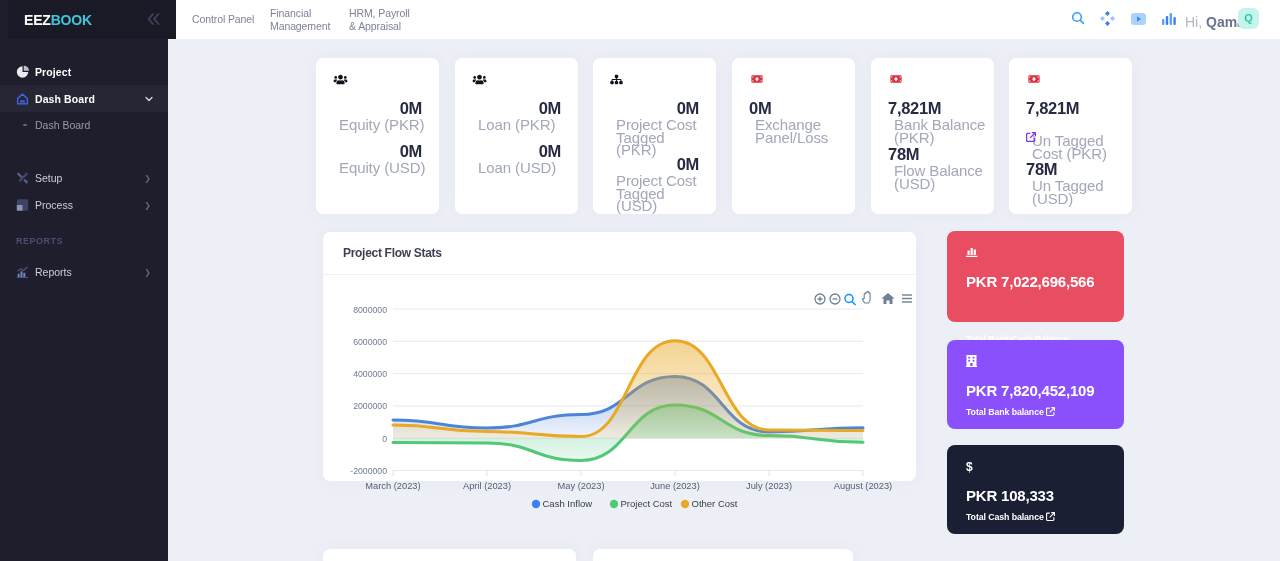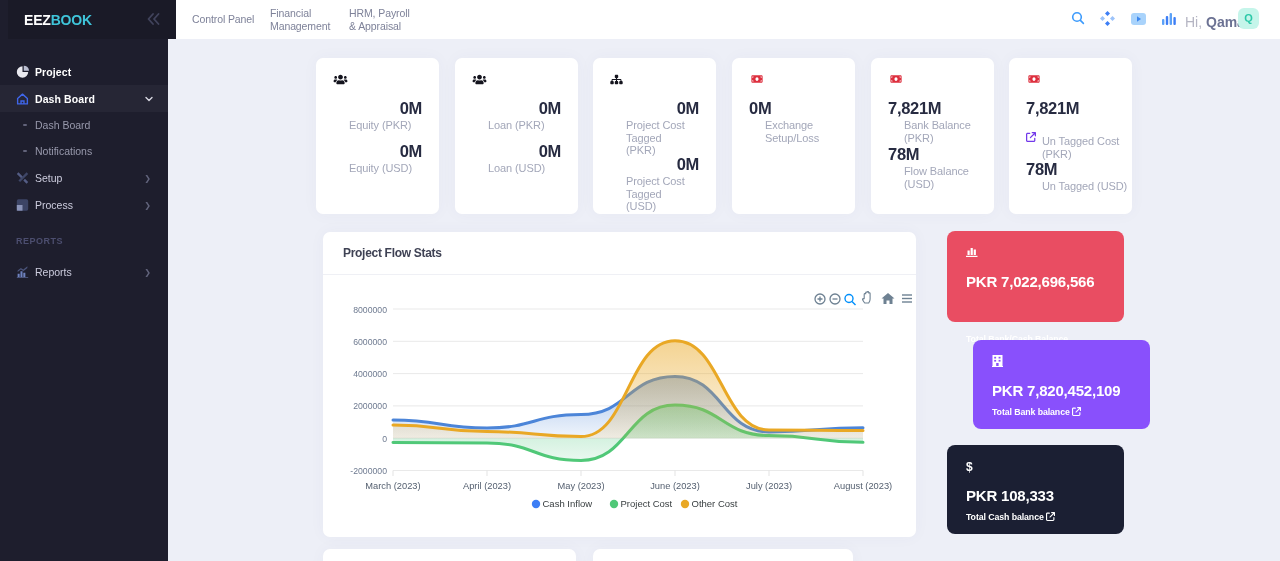--- a/index.html
+++ b/index.html
@@ -24,21 +24,21 @@
 
 #hdr { position:absolute; left:168px; top:0; width:1112px; height:39px; background:#fff; z-index:5; }
 .tab { position:absolute; font-size:10.5px; color:#7e8299; line-height:12.5px; letter-spacing:-0.1px; }
 
 .card { position:absolute; background:#fff; border-radius:7px; box-shadow:0 0 16px rgba(76,87,125,0.04); }
 .scard { top:58px; width:123px; height:156px; }
 .scard .icon { position:absolute; left:17px; top:16px; }
 .scard .val { position:absolute; font-size:16.5px; font-weight:bold; color:#272b41; letter-spacing:-0.3px; }
 .scard .val.r { right:17px; text-align:right; }
 .scard .val.l { left:17px; }
-.scard .lab { position:absolute; left:17px; font-size:11px; color:#a3a7b9; line-height:12.5px; letter-spacing:-0.1px;padding-left:16px; }
+.scard .lab { position:absolute; left:7px; font-size:15px; color:#a3a7b9; line-height:12.5px; letter-spacing:-0.1px;padding-left:16px; }
 
 .ccard { position:absolute; left:947px; width:177px; border-radius:8px; color:#fff; }
 .ccard .cic { position:absolute; left:19px; top:15px; }
 .ccard .cval { position:absolute; left:19px; font-size:15px; font-weight:bold; letter-spacing:-0.2px; }
 .ccard .clab { position:absolute; left:19px; font-size:8.8px; font-weight:bold; letter-spacing:-0.1px; }
 </style>
 </head>
 <body>
 
 <div id="aside">
@@ -64,24 +64,20 @@
         <path fill="none" stroke="#3f66ea" stroke-width="1.7" d="M6.2 14v-3.6h3.6V14"></path>
       </svg>
     <div class="tx b">Dash Board</div>
     <svg style="position:absolute; right:15px; top:11px;" width="8" height="6" viewBox="0 0 8 6">
         <path d="M1 1.5 4 4.5 7 1.5" fill="none" stroke="#d8d8e2" stroke-width="1.4" stroke-linecap="round" stroke-linejoin="round"></path>
       </svg>
   </div>
   <div class="sub" style="top:112px;">
       <div class="dot"></div>
       <div class="tx">Dash Board</div>
-    </div>
-  <div class="sub" style="top:138px;">
-      <div class="dot"></div>
-      <div class="tx">Notifications</div>
     </div>
   <div class="mi" style="top:164px;">
     <svg class="ic" viewBox="0 0 16 16">
         <path fill="#545d85" d="M1 3l2-2 4 4 2 2-2 2zM9 11l2-2 4 4-2 2z"></path>
         <path fill="#3f4768" d="M13 1l2 2-10 10-2-2z"></path>
       </svg>
     <div class="tx">Setup</div>
     <div class="chev">❯</div>
   </div>
   <div class="mi" style="top:191px;">
@@ -161,21 +157,21 @@
   <div class="val r" style="top:41px;">0M</div>
   <div class="lab" style="top:61px;">Project Cost Tagged<br>(PKR)</div>
   <div class="val r" style="top:97px;">0M</div>
   <div class="lab" style="top:117px;">Project Cost Tagged<br>(USD)</div>
 </div>
 <div class="card scard" style="left:732px;" id="sc4">
   <svg class="icon" width="16" height="10" viewBox="0 0 576 512">
       <path fill="#dd2f3e" d="M64 64C28.7 64 0 92.7 0 128v256c0 35.3 28.7 64 64 64h448c35.3 0 64-28.7 64-64V128c0-35.3-28.7-64-64-64H64zm48 64c0 35.3-28.7 64-64 64v-64h64zm-64 192c35.3 0 64 28.7 64 64H48v-64zm416 64c0-35.3 28.7-64 64-64v64h-64zm64-192c-35.3 0-64-28.7-64-64h64v64zM288 160c44.2 0 80 43 80 96s-35.8 96-80 96-80-43-80-96 35.8-96 80-96z"></path>
     </svg>
   <div class="val l" style="top:41px;">0M</div>
-  <div class="lab" style="top:61px;">Exchange Setup/Loss</div>
+  <div class="lab" style="top:61px;">Exchange Panel/Loss</div>
 </div>
 <div class="card scard" style="left:871px;" id="sc5">
   <svg class="icon" width="16" height="10" viewBox="0 0 576 512">
       <path fill="#dd2f3e" d="M64 64C28.7 64 0 92.7 0 128v256c0 35.3 28.7 64 64 64h448c35.3 0 64-28.7 64-64V128c0-35.3-28.7-64-64-64H64zm48 64c0 35.3-28.7 64-64 64v-64h64zm-64 192c35.3 0 64 28.7 64 64H48v-64zm416 64c0-35.3 28.7-64 64-64v64h-64zm64-192c-35.3 0-64-28.7-64-64h64v64zM288 160c44.2 0 80 43 80 96s-35.8 96-80 96-80-43-80-96 35.8-96 80-96z"></path>
     </svg>
   <div class="val l" style="top:41px;">7,821M</div>
   <div class="lab" style="top:61px;">Bank Balance (PKR)</div>
   <div class="val l" style="top:87px;">78M</div>
   <div class="lab" style="top:107px;">Flow Balance (USD)</div>
 </div>
@@ -185,21 +181,21 @@
     </svg>
   <div class="val l" style="top:41px;">7,821M</div>
   <div class="lab" style="top:61px;margin-top:16px;">Un Tagged Cost (PKR)</div>
   <svg class="abs" style="left:17px; top:74px;" width="10" height="10" viewBox="0 0 512 512">
       <path fill="#7239ea" d="M320 0h160c17.7 0 32 14.3 32 32v160c0 17.7-14.3 32-32 32s-32-14.3-32-32V109.3L246.6 310.6c-12.5 12.5-32.8 12.5-45.3 0s-12.5-32.8 0-45.3L402.7 64H320c-17.7 0-32-14.3-32-32s14.3-32 32-32zM80 32h112c17.7 0 32 14.3 32 32s-14.3 32-32 32H80c-8.8 0-16 7.2-16 16v320c0 8.8 7.2 16 16 16h320c8.8 0 16-7.2 16-16V320c0-17.7 14.3-32 32-32s32 14.3 32 32v112c0 44.2-35.8 80-80 80H80c-44.2 0-80-35.8-80-80V112C0 67.8 35.8 32 80 32z"></path>
     </svg>
   <div class="val l" style="top:102px;">78M</div>
   <div class="lab" style="top:122px;">Un Tagged (USD)</div>
 </div>
 
-<div class="card" id="chart" style="left:323px; top:232px; width:593px; height:305px;text-decoration:underline;">
+<div class="card" id="chart" style="left:323px; top:232px; width:593px; height:249px;text-decoration:underline;">
   <div style="position:absolute; left:0; top:0; width:593px; height:43px; border-bottom:1px solid #eff0f5;"></div>
   <div style="position:absolute; left:20px; top:14px; font-size:12px; font-weight:bold; color:#3f4254; letter-spacing:-0.3px;">Project Flow Stats</div>
   <svg style="position:absolute; left:0; top:50px;" width="593" height="255" viewBox="0 0 593 255">
     <defs>
       <linearGradient id="gb" x1="0" y1="0" x2="0" y2="1">
         <stop offset="0" stop-color="#4c85d8" stop-opacity="0.5"></stop>
         <stop offset="1" stop-color="#4c85d8" stop-opacity="0.08"></stop>
       </linearGradient>
       <linearGradient id="gg" x1="0" y1="0" x2="0" y2="1">
         <stop offset="0" stop-color="#55ca84" stop-opacity="0.45"></stop>
@@ -287,21 +283,21 @@
       <g fill="#fff">
         <rect x="1.5" y="4.5" width="2.2" height="4.5"></rect>
         <rect x="4.6" y="2" width="2.2" height="7"></rect>
         <rect x="7.7" y="3.5" width="2.2" height="5.5"></rect>
         <rect x="0" y="9.8" width="11.5" height="1.2"></rect>
       </g>
     </svg>
   <div class="cval" style="top:42px;">PKR 7,022,696,566</div>
   <div class="clab" style="top:55px;margin-top:48px;">Total Bank/Cash Balance</div>
 </div>
-<div class="ccard" id="cc2" style="top:340px; height:89px; background:#8950fc;margin-left:26px;">
+<div class="ccard" id="cc2" style="top:340px; height:89px; background:#8950fc;">
   <svg class="cic" width="11" height="12" viewBox="0 0 11 12">
       <rect x="0.5" y="0" width="10" height="11" fill="#fff"></rect>
       <rect x="0" y="11" width="11" height="1" fill="#fff"></rect>
       <g fill="#8950fc">
         <rect x="2.2" y="1.8" width="1.9" height="1.7"></rect>
         <rect x="6.6" y="1.8" width="1.9" height="1.7"></rect>
         <rect x="2.2" y="4.9" width="1.9" height="1.7"></rect>
         <rect x="6.6" y="4.9" width="1.9" height="1.7"></rect>
         <rect x="4.2" y="8" width="2.4" height="3"></rect>
       </g>

